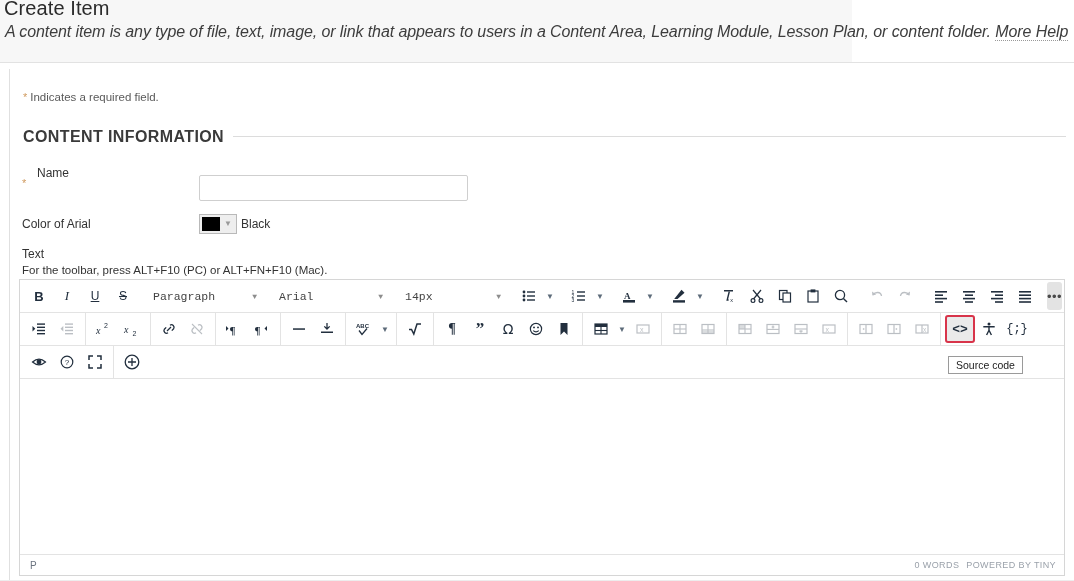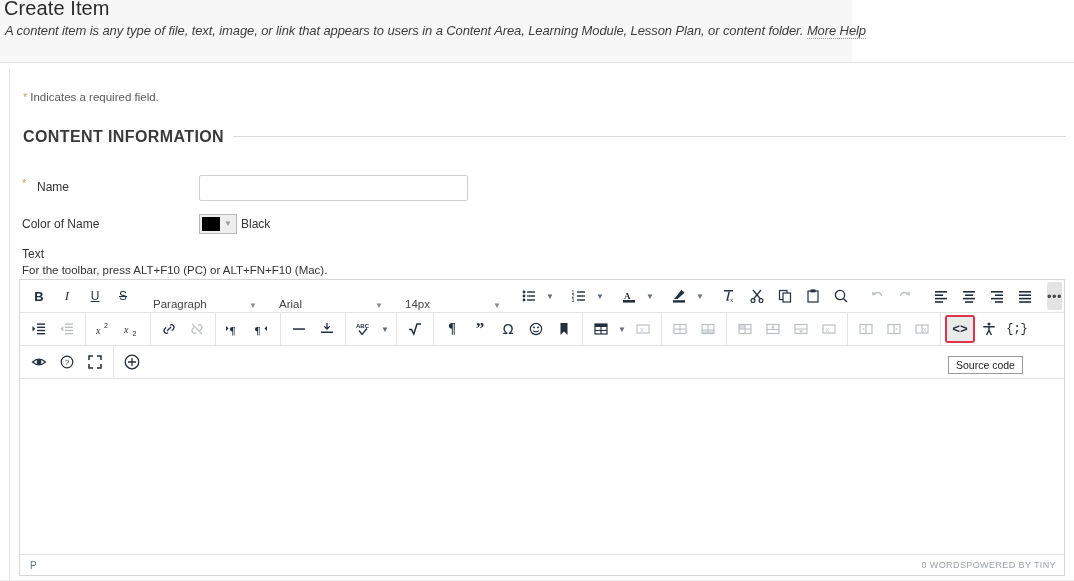--- a/index.html
+++ b/index.html
@@ -17,21 +17,21 @@
     position: absolute; left: 0; top: 0; width: 852px; height: 62px;
     background: #f7f7f7;
   }
   .page-title {
     position: absolute; left: 4px; top: -3px;
     font-size: 20px; color: #2b2b2b; font-weight: 400;
     letter-spacing: .1px;
   }
   .page-desc {
     position: absolute; left: 5px; top: 23px;
-    font-size: 13px; font-style: italic; color: #3d3d3d;
+    font-size: 16px; font-style: italic; color: #3d3d3d;
     letter-spacing: -.1px; white-space: nowrap;
   }
   .more-help {
     color: #3d3d3d; text-decoration: none;
     border-bottom: 1px dotted #999;
     font-style: italic;
   }
   .header-sep {
     position: absolute; left: 0; top: 62px; width: 1074px; height: 1px;
     background: #e2e2e2;
@@ -61,21 +61,21 @@
   }
   .section-rule {
     position: absolute; left: 0; right: 0; top: 8px; height: 1px;
     background: #dcdcdc; z-index: 1;
   }
 
   
   .field-label {
     position: absolute; font-size: 12px; color: #333;
   }
-  .lbl-name   { left: 37px; top: 180px; }
+  .lbl-name   { left: 37px; top: 166px; }
   .lbl-name-star { position: absolute; left: 22px; top: 177px; color: #d09a5f; font-size: 11px; }
   .lbl-color  { left: 22px; top: 217px; }
   .lbl-text   { left: 22px; top: 247px; }
   .lbl-hint   { left: 22px; top: 264px; font-size: 11.5px; color: #333; }
 
   .name-input {
     position: absolute; left: 199px; top: 175px;
     width: 269px; height: 26px;
     border: 1px solid #cfcfcf; border-radius: 2px;
     background: #fff; font-size: 12px; color: #333;
@@ -122,42 +122,42 @@
   .btn.disabled { opacity: .3; }
   .btn.active-red {
     border: 2px solid #d8344a; background: #eaeaea; width: 30px; height: 28px;
   }
   .btn.more {
     background: #e3e3e3; width: 28px; height: 28px; border-radius: 3px;
     margin-left: 6px; margin-right: 4px;
   }
 
   .sel {
-    height: 27px; border: none; display: flex; align-items: flex-end;
+    height: 27px; border: none; display: flex; align-items: center;
     justify-content: space-between; cursor: pointer; padding: 0 6px 0 8px;
-    font-size: 11.5px; color: #444;
+    font-size: 11.5px; color: #444; font-family: Liberation Mono, monospace;
   }
   .sel-para { width: 118px; }
   .sel-font { width: 118px; gap: 33px; }
   .sel-size { width: 110px; }
   .sel .cv { font-size: 8px; color: #8d8d8d; margin-left: 6px; }
   .mini-caret { font-size: 8px; color: #5d6b7a; width: 14px; text-align: center; cursor: pointer; }
 
   .edit-area {
     position: absolute; left: 0; top: 99px; width: 1044px; height: 175px;
     background: #fff;
   }
   .status-bar {
     position: absolute; left: 0; bottom: 0; width: 1044px; height: 21px;
     border-top: 1px solid #e3e3e3; background: #fff;
     display: flex; align-items: center; justify-content: space-between;
     padding: 0 8px 0 10px;
   }
   .status-path { font-size: 10px; color: #6b7480; letter-spacing: .3px; }
-  .status-right { font-size: 9px; color: #9aa1aa; letter-spacing: .4px; display: flex; gap: 0; }
+  .status-right { font-size: 9px; color: #9aa1aa; letter-spacing: .4px; display: flex; gap: 7px; }
 
   .tooltip {
     position: absolute; left: 948px; top: 349px;
     background: #ffffff; border: 1px solid #9a9a9a;
     font-size: 10.5px; color: #222; padding: 2px 7px;
     white-space: nowrap; z-index: 50; margin-top: 7px;
   }
 
   .panel-bottom-line {
     position: absolute; left: 0; bottom: 0; width: 1074px; height: 1px; background: #ededed;
@@ -186,21 +186,21 @@
     <div class="section-head-wrap">
       <div class="section-rule"></div>
       <div class="section-head">CONTENT INFORMATION</div>
     </div>
   </div>
 
   <span class="lbl-name-star">*</span>
   <div class="field-label lbl-name">Name</div>
   <input class="name-input" type="text" placeholder="" style="">
 
-  <div class="field-label lbl-color">Color of Name</div>
+  <div class="field-label lbl-color">Color of Arial</div>
   <div class="color-picker">
     <div class="color-swatch"></div>
     <div class="color-caret">▼</div>
   </div>
   <div class="color-name">Black</div>
 
   <div class="field-label lbl-text">Text</div>
   <div class="field-label lbl-hint">For the toolbar, press ALT+F10 (PC) or ALT+FN+F10 (Mac).</div>
 
   <div class="editor">

